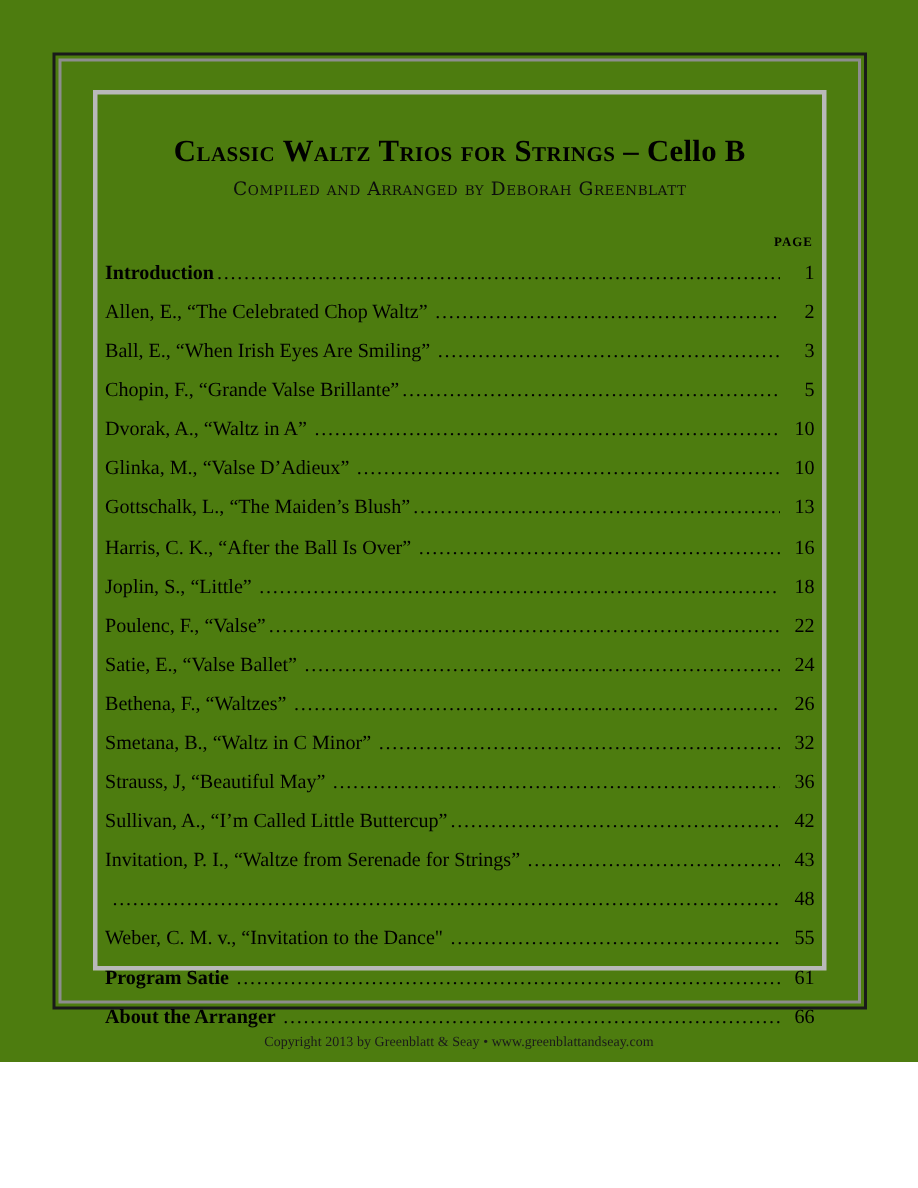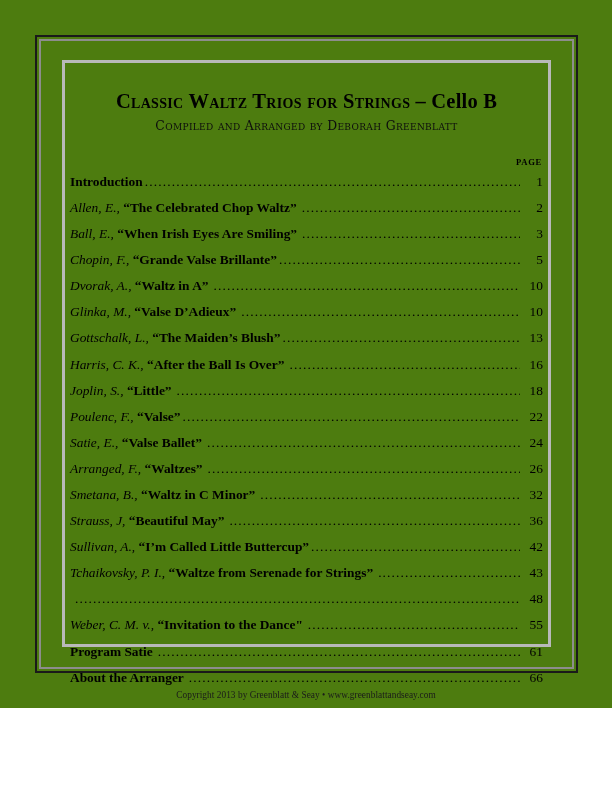--- a/index.html
+++ b/index.html
@@ -123,24 +123,23 @@
     line-height: 1.0;
     height: 26.1px;
     white-space: nowrap;
   }
   .entry-text {
     flex: 0 0 auto;
     padding-bottom: 2px;
   }
   .entry-author {
     font-weight: normal;
-    font-style: italic;
   }
   .entry-title {
-    font-weight: bold;
+    font-weight: normal;
   }
   .entry-title.plain {
     font-weight: bold;
   }
   .leader {
     flex: 1 1 auto;
     overflow: hidden;
     padding-bottom: 2px;
     margin: 0 1px 0 2px;
     letter-spacing: 1.15px;
@@ -248,41 +247,41 @@
           <span class="entry-text"><span class="entry-author">Poulenc, F., </span><span class="entry-title">“Valse”</span></span>
           <span class="leader"></span>
           <span class="entry-page">22</span>
         </div>
         <div class="toc-entry gap-before-leader">
           <span class="entry-text"><span class="entry-author">Satie, E., </span><span class="entry-title">“Valse Ballet”</span></span>
           <span class="leader"></span>
           <span class="entry-page">24</span>
         </div>
         <div class="toc-entry gap-before-leader">
-          <span class="entry-text"><span class="entry-author">Arranged, F., </span><span class="entry-title">“Waltzes”</span></span>
+          <span class="entry-text"><span class="entry-author">Bethena, F., </span><span class="entry-title">“Waltzes”</span></span>
           <span class="leader"></span>
           <span class="entry-page">26</span>
         </div>
         <div class="toc-entry gap-before-leader">
           <span class="entry-text"><span class="entry-author">Smetana, B., </span><span class="entry-title">“Waltz in C Minor”</span></span>
           <span class="leader"></span>
           <span class="entry-page">32</span>
         </div>
         <div class="toc-entry gap-before-leader">
           <span class="entry-text"><span class="entry-author">Strauss, J, </span><span class="entry-title">“Beautiful May”</span></span>
           <span class="leader"></span>
           <span class="entry-page">36</span>
         </div>
         <div class="toc-entry">
           <span class="entry-text"><span class="entry-author">Sullivan, A., </span><span class="entry-title">“I’m Called Little Buttercup”</span></span>
           <span class="leader"></span>
           <span class="entry-page">42</span>
         </div>
         <div class="toc-entry gap-before-leader">
-          <span class="entry-text"><span class="entry-author">Tchaikovsky, P. I., </span><span class="entry-title">“Waltze from Serenade for Strings”</span></span>
+          <span class="entry-text"><span class="entry-author">Invitation, P. I., </span><span class="entry-title">“Waltze from Serenade for Strings”</span></span>
           <span class="leader"></span>
           <span class="entry-page">43</span>
         </div>
         <div class="toc-entry gap-before-leader">
           <span class="leader"></span>
           <span class="entry-page">48</span>
         </div>
         <div class="toc-entry gap-before-leader">
           <span class="entry-text"><span class="entry-author">Weber, C. M. v., </span><span class="entry-title">“Invitation to the Dance"</span></span>
           <span class="leader"></span>

